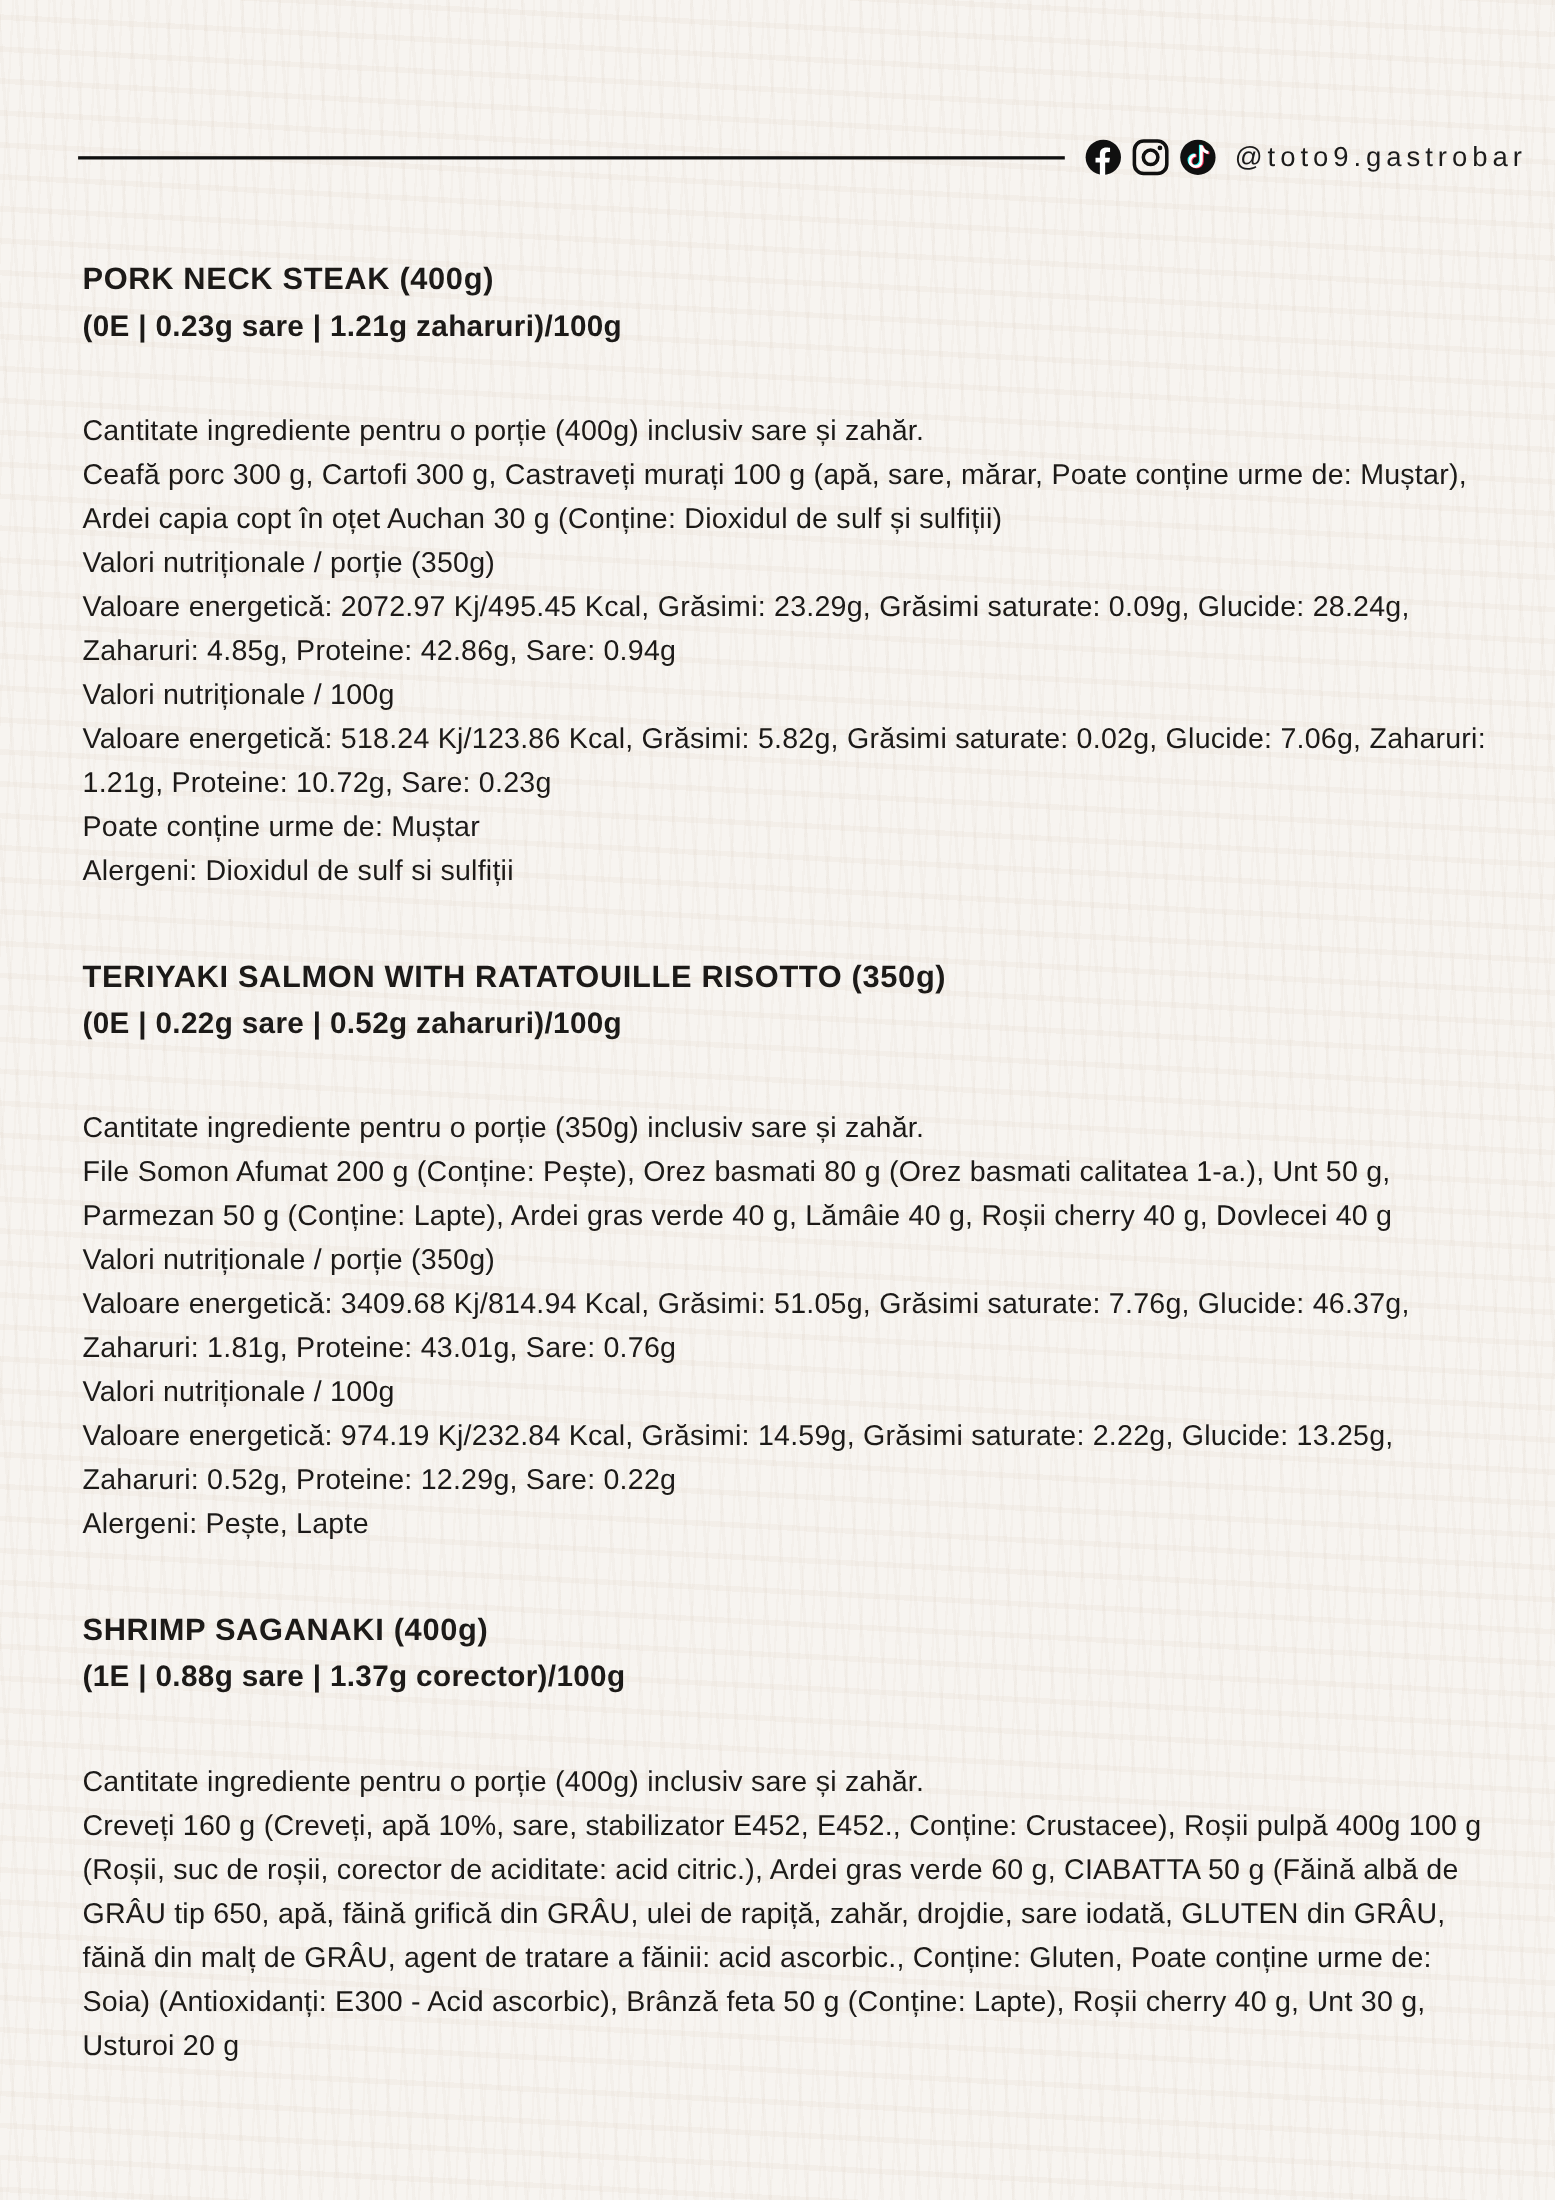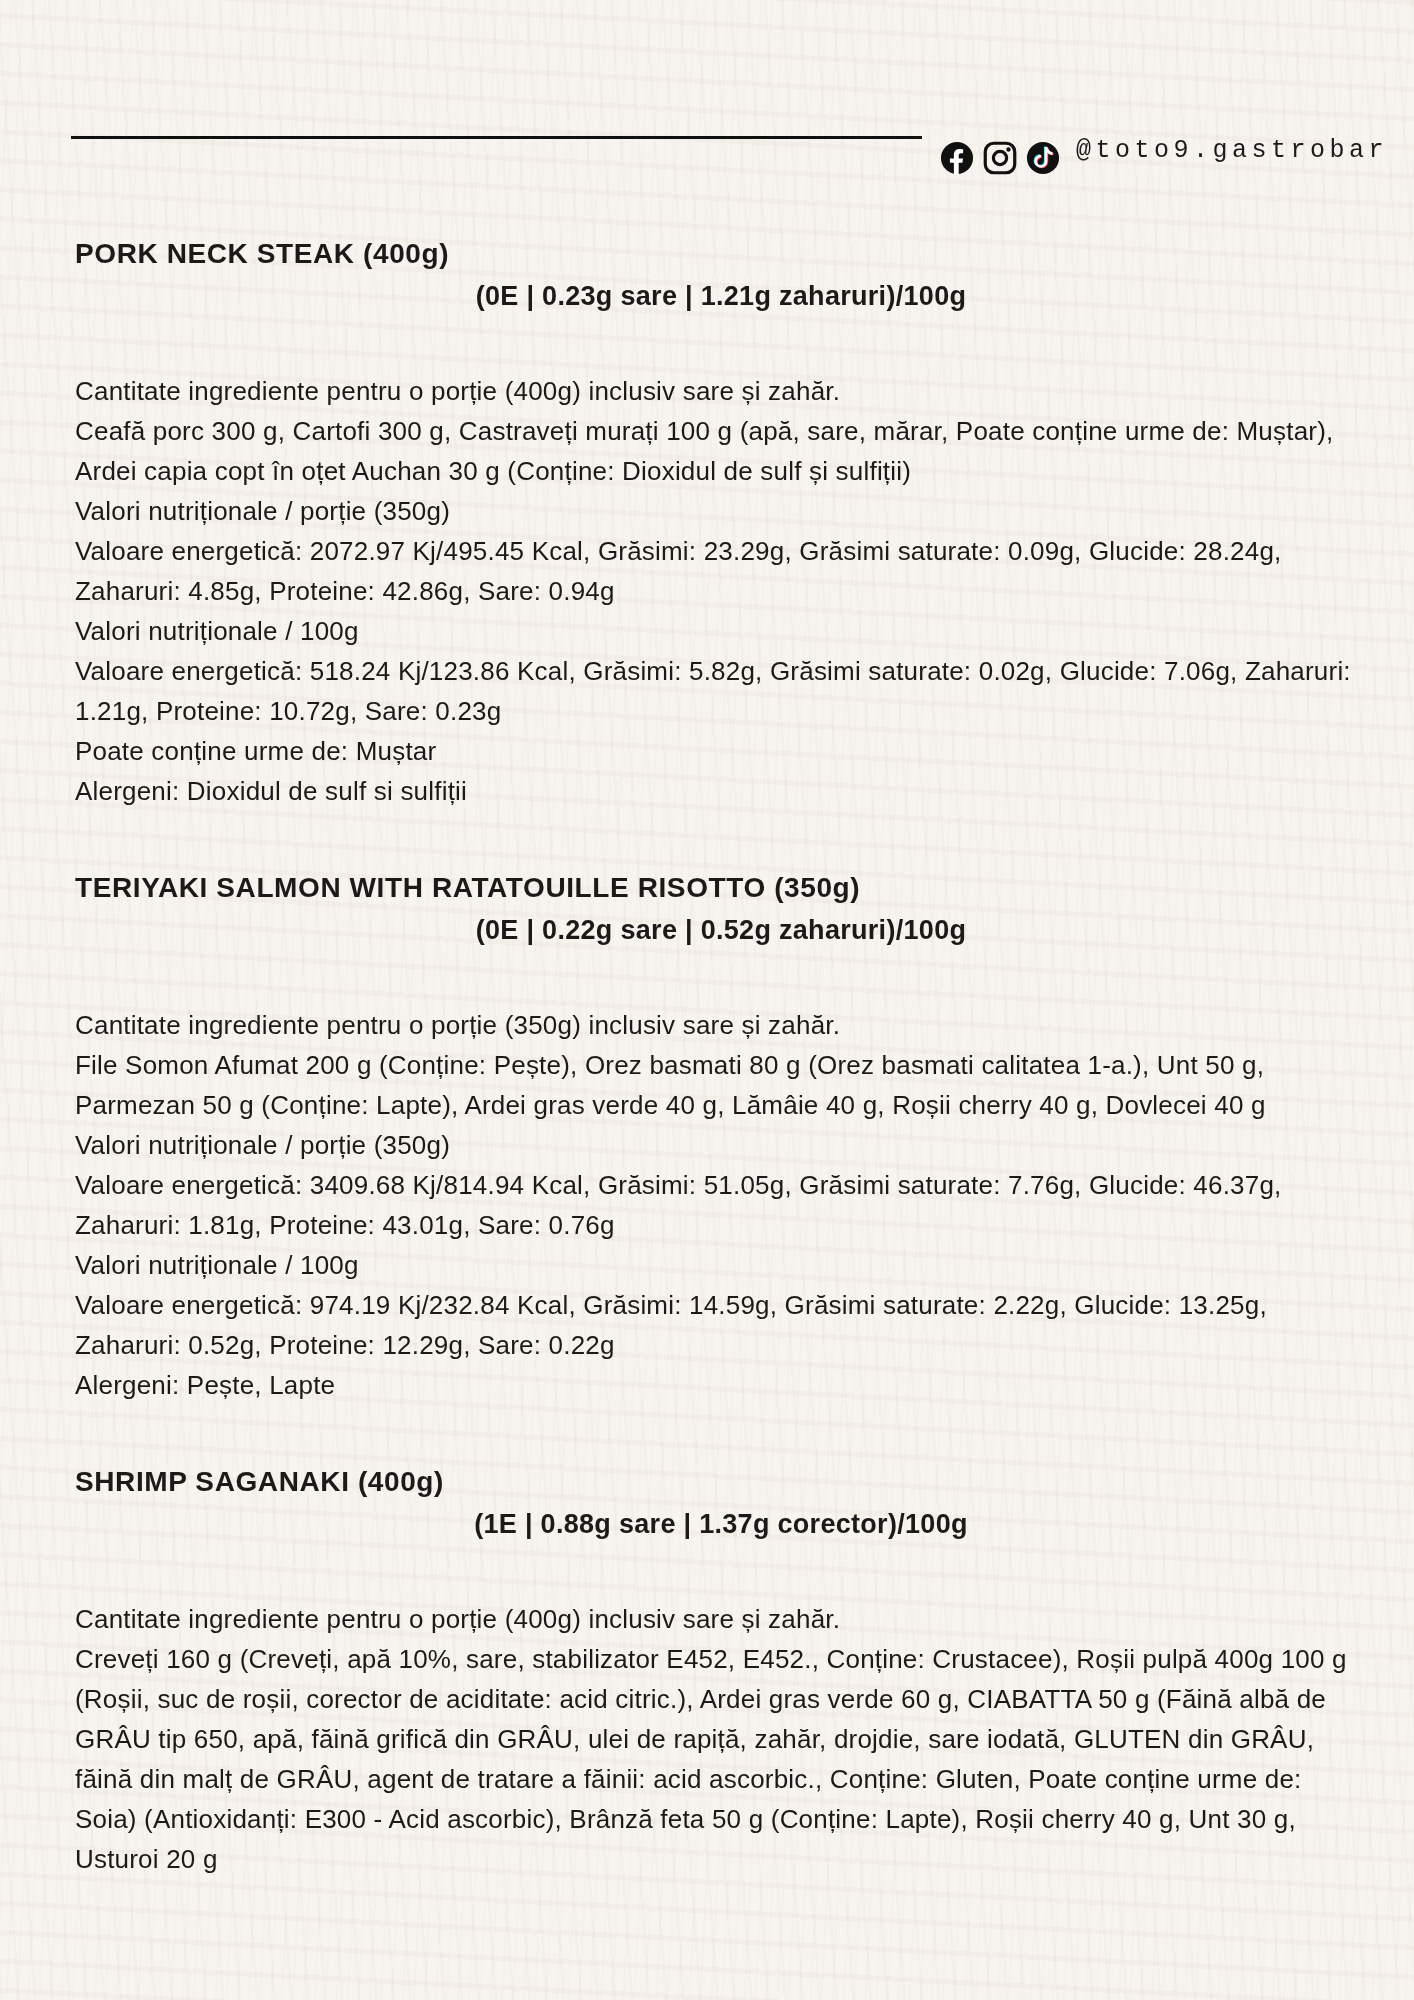--- a/index.html
+++ b/index.html
@@ -7,34 +7,34 @@
     width:1414px;height:2000px;position:relative;overflow:hidden;
     color:#1c1a18;
     font-family:"Liberation Sans",sans-serif;
     background-color:#f7f4f0;
     background-image:
       repeating-linear-gradient(93deg, rgba(224,213,201,0.13) 0px, rgba(224,213,201,0.13) 2px, transparent 2px, transparent 11px),
       repeating-linear-gradient(86deg, rgba(213,200,186,0.10) 0px, rgba(213,200,186,0.10) 3px, transparent 3px, transparent 17px),
       repeating-linear-gradient(183deg, rgba(236,228,219,0.35) 0px, rgba(236,228,219,0.35) 5px, transparent 5px, transparent 29px);
   }
   .header{
-    position:absolute;left:71px;right:26px;top:136px;height:44px;
-    display:flex;font-family:Liberation Mono, monospace;
+    position:absolute;left:71px;right:26px;top:121px;height:44px;
+    display:flex;align-items:center;
   }
   .rule{flex:1 1 auto;height:3px;background:#101010;margin-right:18px;}
   .icons{display:flex;align-items:center;gap:9px;}
   .icons svg{display:block;}
   .handle{
     margin-left:16px;font-size:25px;letter-spacing:4.5px;color:#1b1b1b;
     white-space:nowrap;font-weight:500;
   }
   .content{position:absolute;left:75px;top:233px;width:1292px;}
   .section + .section{margin-top:56px;}
   .item-title{font-size:28px;font-weight:700;letter-spacing:0.6px;line-height:42px;}
-  .item-subtitle{font-size:27px;font-weight:700;line-height:42px;letter-spacing:0.3px;text-align:center;}
+  .item-subtitle{font-size:27px;font-weight:700;line-height:42px;letter-spacing:0.3px;}
   .body-block{margin-top:54px;}
   .content p{margin:0;font-size:26px;line-height:40px;letter-spacing:0.2px;}
   .b{font-weight:400;}
 </style>
 </head>
 <body>
 
 <div class="header">
   <div class="rule"></div>
   <div class="icons">

